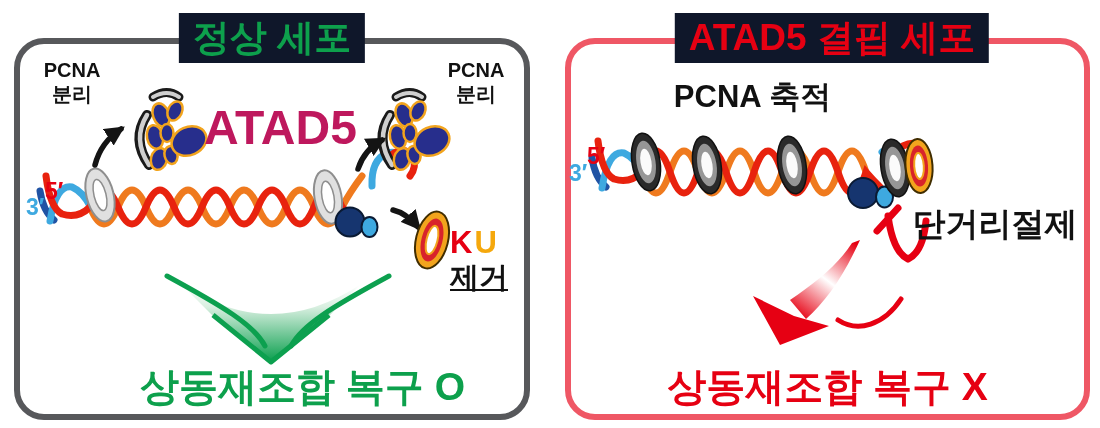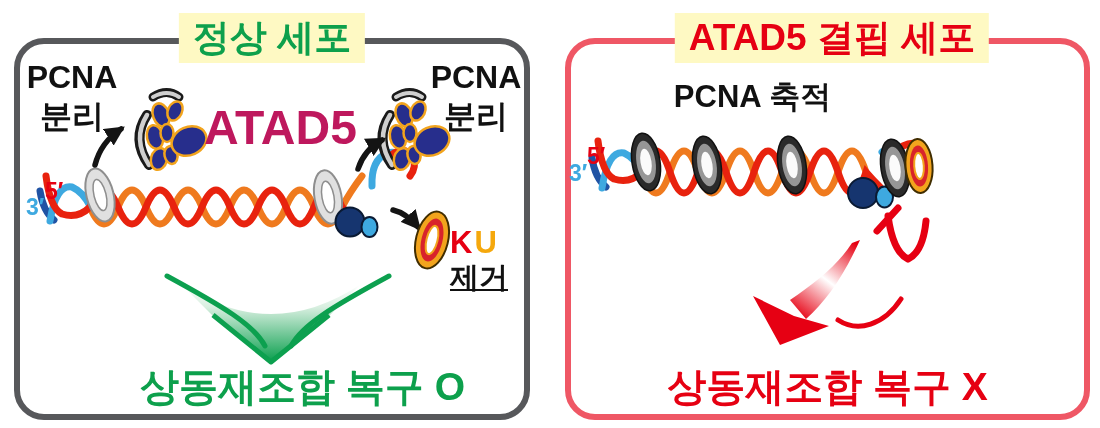--- a/index.html
+++ b/index.html
@@ -7,25 +7,25 @@
     position:relative;width:1100px;height:428px;background:#ffffff;overflow:hidden;
     font-family:"Liberation Sans","DejaVu Sans",sans-serif;
   }
   .panel{position:absolute;top:38px;height:370px;border-radius:30px;z-index:1;background:transparent;}
   .panel.left{left:14px;width:504px;border:6px solid #57585b;}
   .panel.right{left:565px;width:513px;border:6px solid #ef5765;}
   svg.gfx{position:absolute;left:0;top:0;z-index:2;pointer-events:none;}
   .txt{position:absolute;z-index:3;font-weight:bold;color:#111;white-space:nowrap;line-height:1.22;}
   .title{
     position:absolute;z-index:4;top:13px;transform:translateX(-50%);
-    background:#fef9c3;padding:0 14px;font-size:37px;font-weight:bold;white-space:nowrap;
+    background:#0f172a;padding:0 14px;font-size:37px;font-weight:bold;white-space:nowrap;
   }
   .title.green{left:272px;color:#0da04c;}
   .title.red{left:832px;color:#e60012;}
-  .pcna-block{font-size:32px;text-align:center;}
+  .pcna-block{font-size:20px;text-align:center;}
   .pb-left{left:16px;top:58px;width:112px;}
   .pb-right{left:418px;top:58px;width:116px;}
   .atad5-label{left:204px;top:99px;font-size:48px;color:#be185d;}
   .prime{font-size:23px;}
   .p5-left{left:45px;top:177px;color:#e60012;}
   .p3-left{left:26px;top:193px;color:#3ea9e0;}
   .p5-right{left:587px;top:142px;color:#e60012;}
   .p3-right{left:569px;top:159px;color:#3ea9e0;}
   .ku-line{left:450px;top:224px;font-size:31px;letter-spacing:2px;}
   .ku-k{color:#e60012;}
@@ -200,17 +200,18 @@
   <div class="txt ku-action">제거</div>
 
   <div class="txt outcome green">상동재조합 복구 O</div>
 
   <div class="txt pcna-accum">PCNA 축적</div>
 
   <div class="txt prime p5-right">5′</div>
   <div class="txt prime p3-right">3′</div>
 
   <div class="txt inhib">
+    <div>단거리절제</div>
   </div>
 
   <div class="txt outcome red">상동재조합 복구 X</div>
 
 </div>
 
 </body></html>

